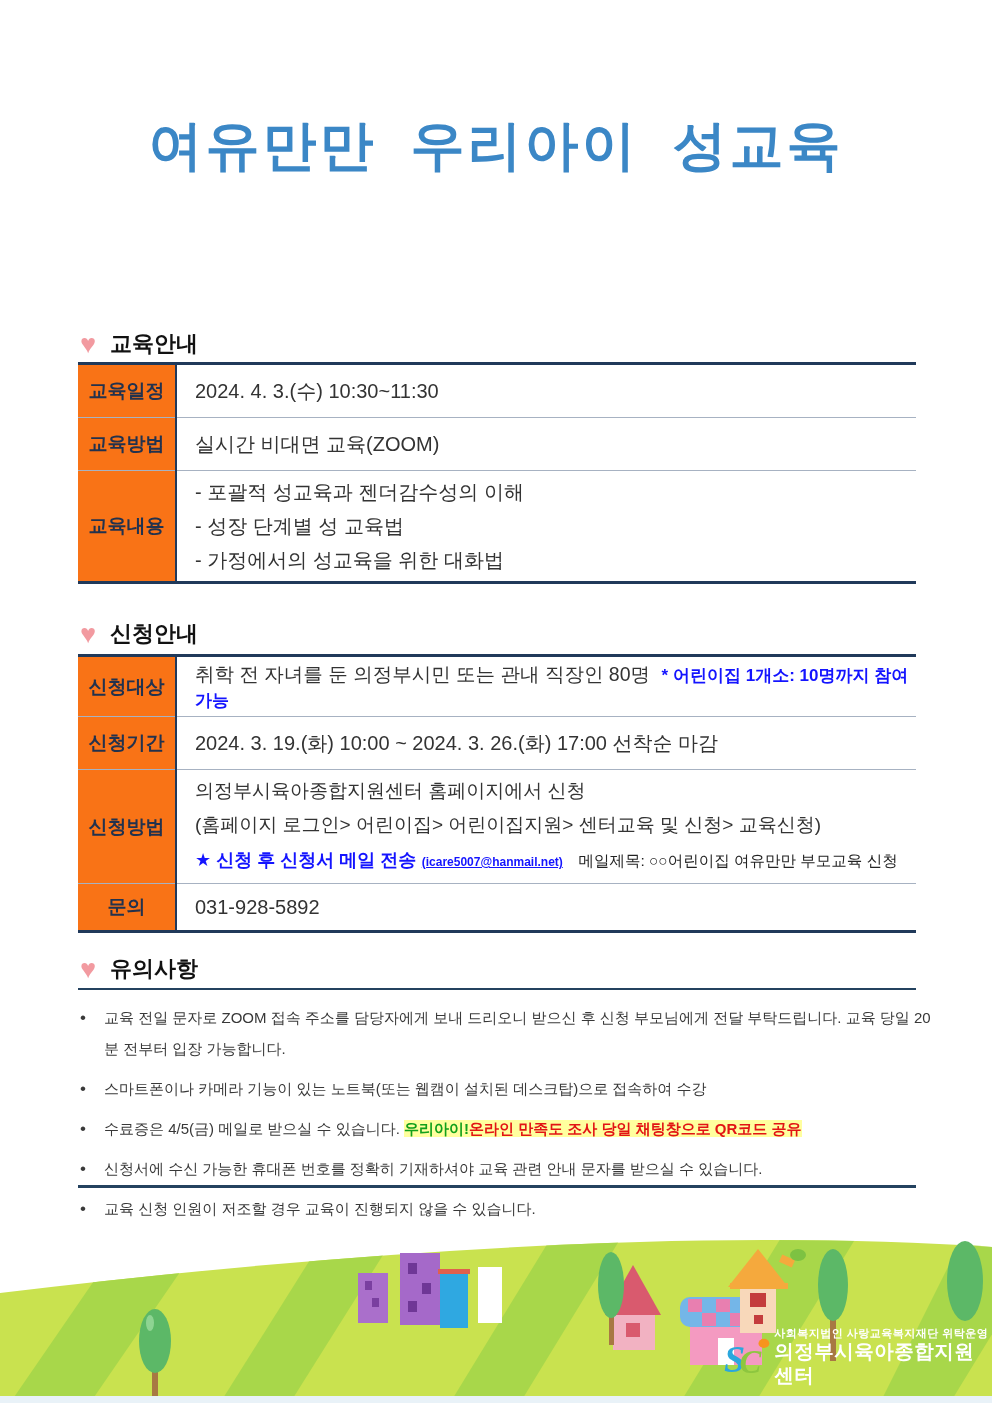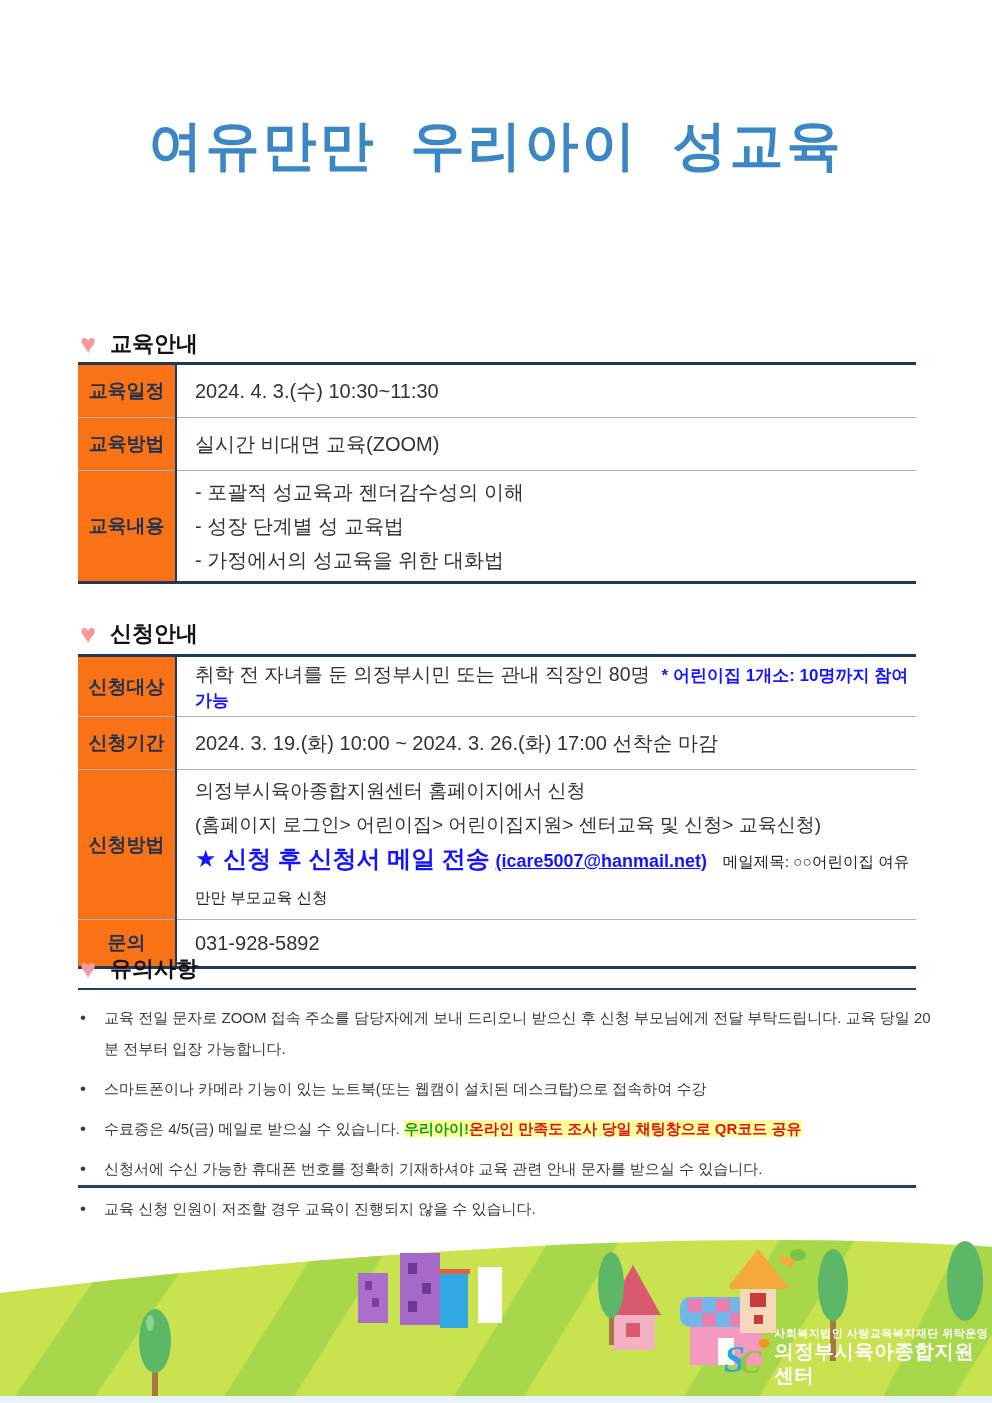--- a/index.html
+++ b/index.html
@@ -31,22 +31,22 @@
     border-bottom:1px solid #a7b2c2;padding:0;
   }
   table.info-table td{
     font-size:20px;color:#333;vertical-align:middle;padding:4px 6px 4px 18px;
     border-bottom:1px solid #a7b2c2;
   }
   tr:last-child th, tr:last-child td{border-bottom:none;}
   .orange{color:#e9750e;font-size:21px;}
   .mline{line-height:34px;}
   .note-blue{color:#1414ff;font-weight:bold;font-size:17px;}
-  .star-blue{color:#1414ff;font-weight:bold;font-size:24px;}
-  .email-link{color:#1414ff;font-weight:bold;font-size:18px;text-decoration:underline;}
+  .star-blue{color:#1414ff;font-weight:bold;font-size:18px;}
+  .email-link{color:#1414ff;font-weight:bold;font-size:12px;text-decoration:underline;}
   .mail-subject{color:#222;font-size:15.5px;margin-left:10px;}
 
   
   .rule{position:absolute;left:78px;width:838px;background:#24425f;}
   .rule-thin{height:2px;}
   .rule-thick{height:3px;}
   .bullets{position:absolute;left:80px;width:856px;}
   .bullet{display:flex;margin-bottom:9px;}
   .dot{width:24px;flex:0 0 24px;font-size:17px;color:#3a3a3a;line-height:31px;}
   .btext{font-size:15px;color:#383838;line-height:31px;}

